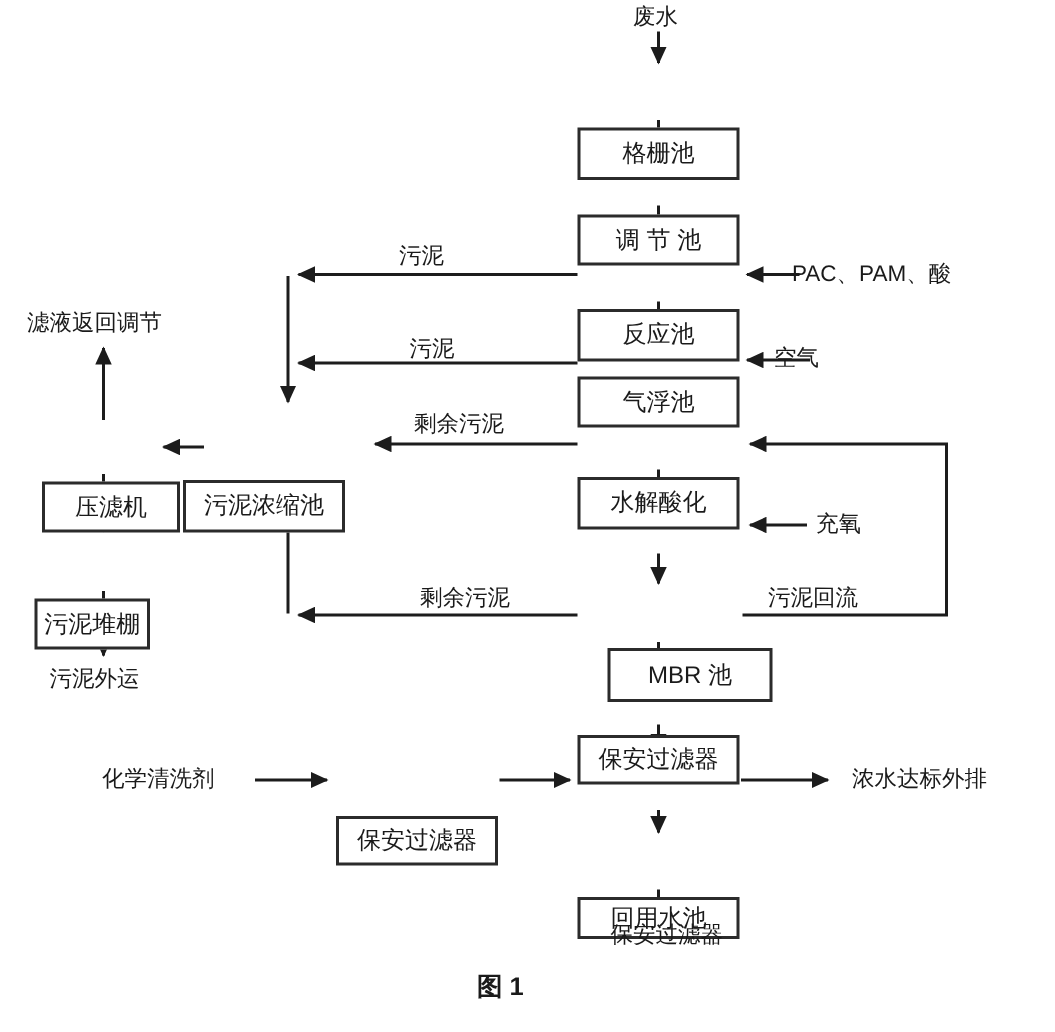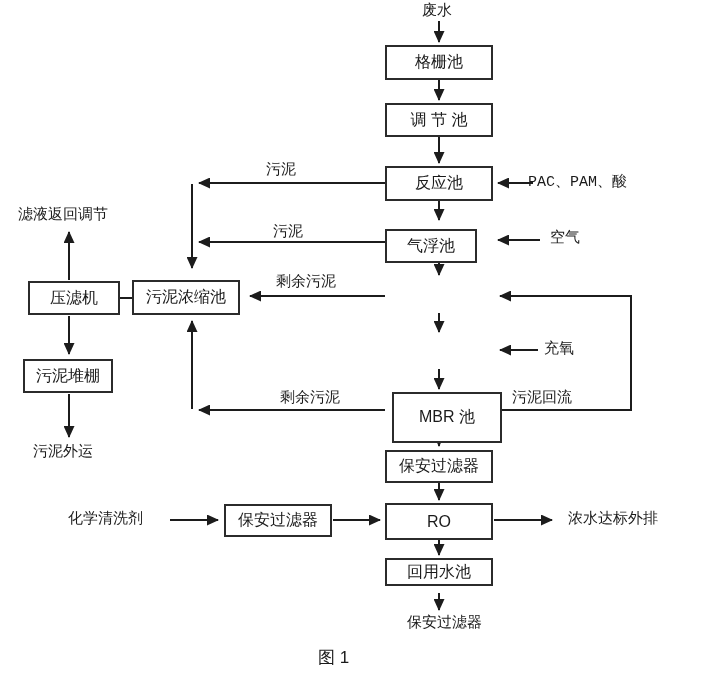--- a/index.html
+++ b/index.html
@@ -14,33 +14,33 @@
   .edges{position:absolute;left:0;top:0;width:703px;height:688px;}
   .node{
     position:absolute;
     box-sizing:border-box;
     background:#ffffff;
     border:2px solid #2b2b2b;
     display:flex;align-items:center;justify-content:center;
     font-size:16px;
     white-space:nowrap;
     z-index:2;
+    margin-top:40px;
   }
   .lbl{
     position:absolute;
     font-size:15px;
     white-space:nowrap;
     z-index:2;
     line-height:1.1;
-    font-family:Liberation Mono, monospace;
   }
   .caption{
     position:absolute;
     font-size:17px;
-    font-weight:normal;
+    font-weight:bold;
     white-space:nowrap;
     z-index:2;
   }
 </style>
 </head>
 <body>
 
 <div class="canvas">
 
   <svg class="edges" width="703" height="688" viewBox="0 0 703 688">
@@ -82,34 +82,34 @@
 
       <line x1="170" y1="520" x2="218" y2="520" marker-end="url(#ah)"></line>
       <line x1="333" y1="520" x2="380" y2="520" marker-end="url(#ah)"></line>
       <line x1="494" y1="520" x2="552" y2="520" marker-end="url(#ah)"></line>
     </g>
   </svg>
 
   <div class="node" style="left:385px;top:45px;width:108px;height:35px">格栅池</div>
   <div class="node" style="left:385px;top:166px;width:108px;height:35px">反应池</div>
   <div class="node" style="left:385px;top:103px;width:108px;height:34px">调 节 池</div>
-  <div class="node" style="left:385px;top:229px;width:92px;height:34px">气浮池</div>
-  <div class="node" style="left:392px;top:392px;width:110px;height:51px">MBR 池</div>
+  <div class="node" style="left:385px;top:211px;width:108px;height:34px">气浮池</div>
+  <div class="node" style="left:385px;top:278px;width:108px;height:35px">水解酸化</div>
+  <div class="node" style="left:405px;top:392px;width:110px;height:36px">MBR 池</div>
   <div class="node" style="left:385px;top:450px;width:108px;height:33px">保安过滤器</div>
-  <div class="node" style="left:385px;top:503px;width:108px;height:37px">RO</div>
   <div class="node" style="left:385px;top:558px;width:108px;height:28px">回用水池</div>
 
   <div class="node" style="left:28px;top:281px;width:92px;height:34px">压滤机</div>
-  <div class="node" style="left:132px;top:280px;width:108px;height:35px">污泥浓缩池</div>
-  <div class="node" style="left:23px;top:359px;width:90px;height:34px">污泥堆棚</div>
+  <div class="node" style="left:122px;top:280px;width:108px;height:35px">污泥浓缩池</div>
+  <div class="node" style="left:23px;top:359px;width:77px;height:34px">污泥堆棚</div>
   <div class="node" style="left:224px;top:504px;width:108px;height:33px">保安过滤器</div>
 
   <div class="lbl" style="left:422px;top:4px">废水</div>
   <div class="lbl" style="left:528px;top:175px">PAC、PAM、酸</div>
-  <div class="lbl" style="left:550px;top:231px">空气</div>
+  <div class="lbl" style="left:516px;top:231px">空气</div>
   <div class="lbl" style="left:544px;top:342px">充氧</div>
   <div class="lbl" style="left:512px;top:391px">污泥回流</div>
   <div class="lbl" style="left:266px;top:163px">污泥</div>
   <div class="lbl" style="left:273px;top:225px">污泥</div>
   <div class="lbl" style="left:276px;top:275px">剩余污泥</div>
   <div class="lbl" style="left:280px;top:391px">剩余污泥</div>
   <div class="lbl" style="left:18px;top:208px">滤液返回调节</div>
   <div class="lbl" style="left:33px;top:445px">污泥外运</div>
   <div class="lbl" style="left:68px;top:512px">化学清洗剂</div>
   <div class="lbl" style="left:568px;top:512px">浓水达标外排</div>

